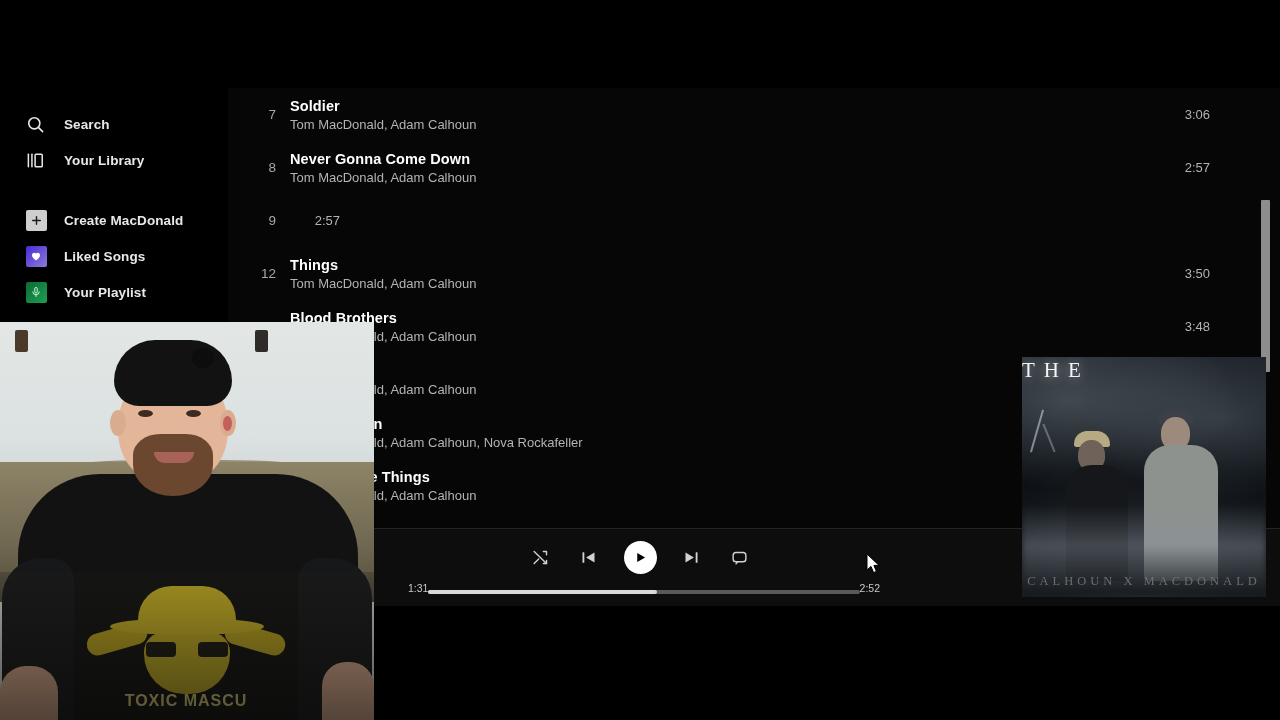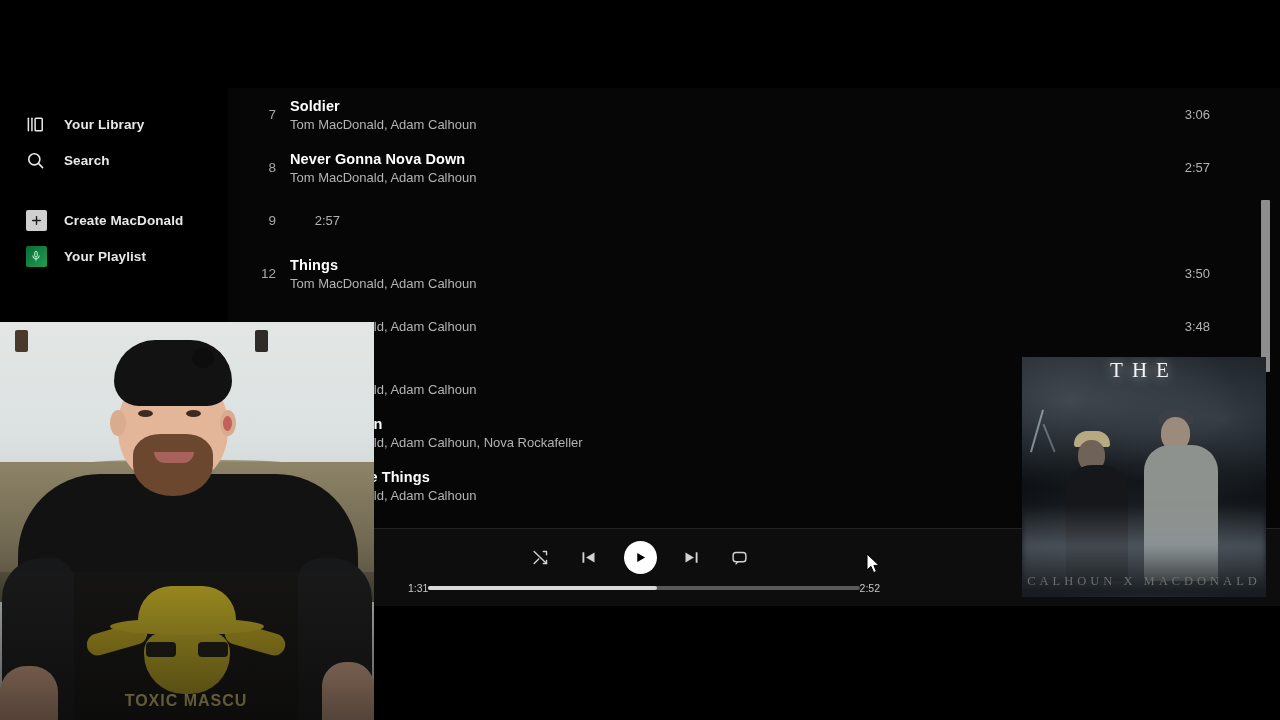--- a/index.html
+++ b/index.html
@@ -222,21 +222,21 @@
     align-items: center;
     justify-content: center;
     cursor: pointer;
   }
   #progress-row {
     position: absolute;
     left: 408px;
     top: 53px;
     width: 472px;
     display: flex;
-    align-items: center;
+    align-items: flex-end;
   }
   .time {
     color: #c9c9c9;
     font-size: 10.5px;
     flex: 0 0 auto;
     white-space: nowrap;
   }
   #progress-bar {
     position: relative;
     flex: 1 1 auto;
@@ -285,21 +285,20 @@
     left: 26px; top: 66px;
     width: 2px; height: 30px;
     background: rgba(200,220,235,0.35);
     transform: rotate(-22deg);
     filter: blur(0.5px);
   }
   #albumart .aa-the {
     position: absolute;
     top: 1px;
     width: 100%;
-    text-align: center;
     color: #f2f4f6;
     font-family: "Liberation Serif", serif;
     font-size: 21px;
     letter-spacing: 9px;
     text-shadow: 0 0 12px rgba(255,255,255,0.65);
   }
   #albumart .aa-brave {
     position: absolute;
     top: 11px;
     width: 100%;
@@ -568,53 +567,63 @@
 <body>
 
 <div id="stage">
 
   <div id="app">
 
     <div id="sidebar">
 
       <div class="nav-item">
         <span class="nav-icon">
+          <svg width="19" height="19" viewBox="0 0 24 24" fill="none" stroke="#e8e8e8" stroke-width="2">
+            <circle cx="10.5" cy="10.5" r="7"></circle>
+            <line x1="15.6" y1="15.6" x2="21" y2="21" stroke-linecap="round"></line>
+          </svg>
+        </span>
+        <span class="nav-label">Search</span>
+      </div>
+
+      <div class="nav-item">
+        <span class="nav-icon">
           <svg width="19" height="19" viewBox="0 0 24 24" fill="none" stroke="#e8e8e8" stroke-width="1.9">
             <line x1="3" y1="4" x2="3" y2="20" stroke-linecap="round"></line>
             <line x1="7.5" y1="4" x2="7.5" y2="20" stroke-linecap="round"></line>
             <rect x="11.5" y="4" width="9" height="16" rx="1.2"></rect>
           </svg>
         </span>
         <span class="nav-label">Your Library</span>
-      </div>
-
-      <div class="nav-item">
-        <span class="nav-icon">
-          <svg width="19" height="19" viewBox="0 0 24 24" fill="none" stroke="#e8e8e8" stroke-width="2">
-            <circle cx="10.5" cy="10.5" r="7"></circle>
-            <line x1="15.6" y1="15.6" x2="21" y2="21" stroke-linecap="round"></line>
-          </svg>
-        </span>
-        <span class="nav-label">Search</span>
       </div>
 
       <div class="nav-gap"></div>
 
       <div class="nav-item">
         <span class="nav-icon">
           <span class="tile tile-create">
             <svg width="13" height="13" viewBox="0 0 24 24" stroke="#1a1a1a" stroke-width="2.6" stroke-linecap="round">
               <line x1="12" y1="5" x2="12" y2="19"></line>
               <line x1="5" y1="12" x2="19" y2="12"></line>
             </svg>
           </span>
         </span>
         <span class="nav-label">Create MacDonald</span>
       </div>
 
+      <div class="nav-item">
+        <span class="nav-icon">
+          <span class="tile tile-liked">
+            <svg width="12" height="12" viewBox="0 0 24 24" fill="#ffffff">
+              <path d="M12 21s-8-5.1-8-10.3A4.7 4.7 0 0 1 12 7a4.7 4.7 0 0 1 8 3.7C20 15.9 12 21 12 21z"></path>
+            </svg>
+          </span>
+        </span>
+        <span class="nav-label">Liked Songs</span>
+      </div>
 
       <div class="nav-item">
         <span class="nav-icon">
           <span class="tile tile-episodes">
             <svg width="12" height="12" viewBox="0 0 24 24" fill="none" stroke="#c8f7d8" stroke-width="2">
               <rect x="9.5" y="3" width="5" height="11" rx="2.5"></rect>
               <path d="M5.5 11a6.5 6.5 0 0 0 13 0"></path>
               <line x1="12" y1="17.5" x2="12" y2="21" stroke-linecap="round"></line>
             </svg>
           </span>
@@ -629,40 +638,41 @@
             <div class="track-num">7</div>
             <div class="track-meta">
               <div class="track-title">Soldier</div>
               <div class="track-artist">Tom MacDonald, Adam Calhoun</div>
             </div>
             <div class="track-dur">3:06</div>
           </div>
           <div class="track-row">
             <div class="track-num">8</div>
             <div class="track-meta">
-              <div class="track-title">Never Gonna Nova Down</div>
+              <div class="track-title">Never Gonna Come Down</div>
               <div class="track-artist">Tom MacDonald, Adam Calhoun</div>
             </div>
             <div class="track-dur">2:57</div>
           </div>
           <div class="track-row">
             <div class="track-num">9</div>
             <div class="track-dur">2:57</div>
           </div>
           <div class="track-row">
             <div class="track-num">12</div>
             <div class="track-meta">
               <div class="track-title">Things</div>
               <div class="track-artist">Tom MacDonald, Adam Calhoun</div>
             </div>
             <div class="track-dur">3:50</div>
           </div>
           <div class="track-row">
             <div class="track-num">11</div>
             <div class="track-meta">
+              <div class="track-title">Blood Brothers</div>
               <div class="track-artist">Tom MacDonald, Adam Calhoun</div>
             </div>
             <div class="track-dur">3:48</div>
           </div>
           <div class="track-row playing">
             <div class="track-num">12</div>
             <div class="track-meta">
               <div class="track-title">Cold</div>
               <div class="track-artist">Tom MacDonald, Adam Calhoun</div>
             </div>

